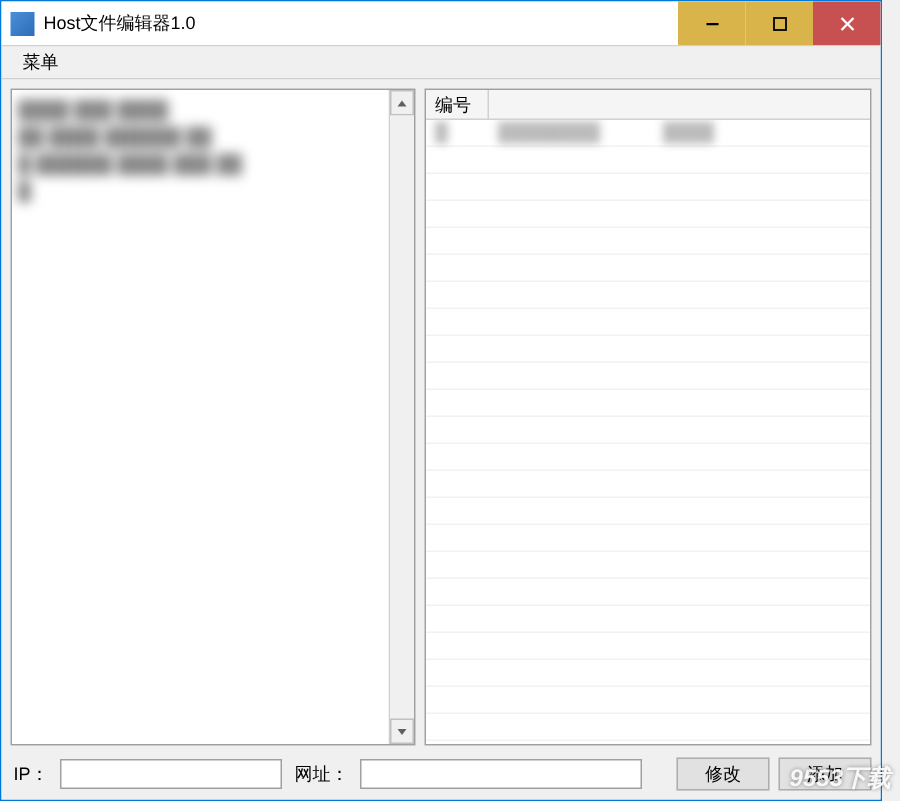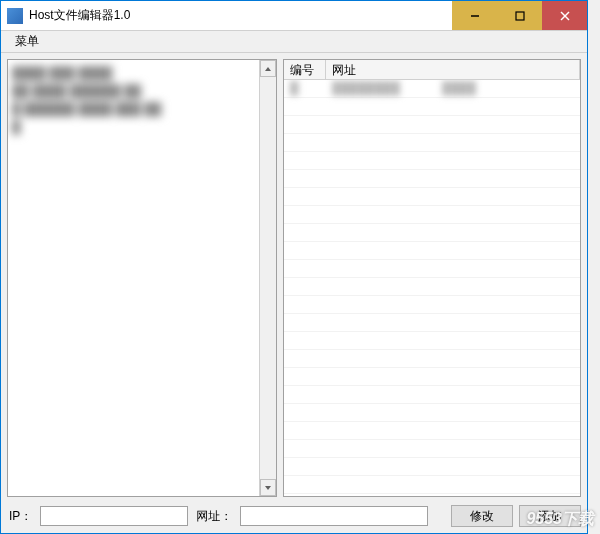--- a/index.html
+++ b/index.html
@@ -275,21 +275,20 @@
             <svg width="8" height="6" viewBox="0 0 8 6">
                 <path d="M4 5 L1 1 L7 1 Z" fill="#606060"></path>
               </svg>
           </div>
         </div>
       </div>
 
       <div class="right-panel">
         <div class="table-header">
           <div class="th col1">编号</div>
-          <div class="th col3">网址</div>
         </div>
         <div class="table-body">
           <div class="table-row">
             <div class="td col1">█</div>
             <div class="td col2">████████</div>
             <div class="td col3">████</div>
           </div>
           <div class="table-row">
               <div class="td col1"></div>
               <div class="td col2"></div>

